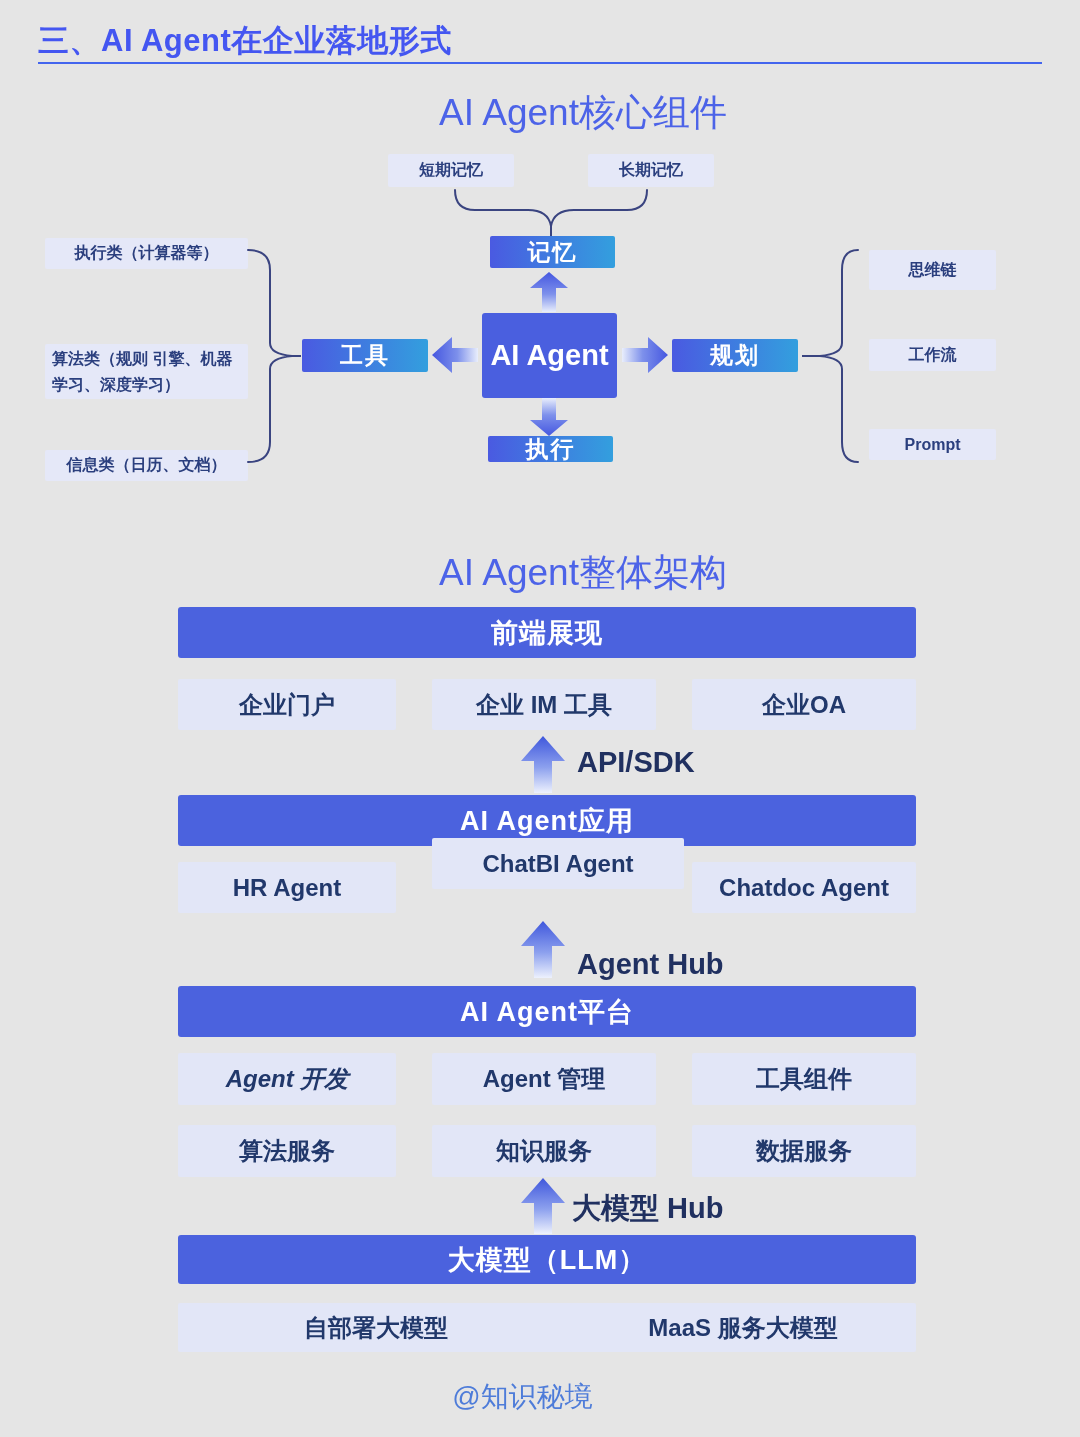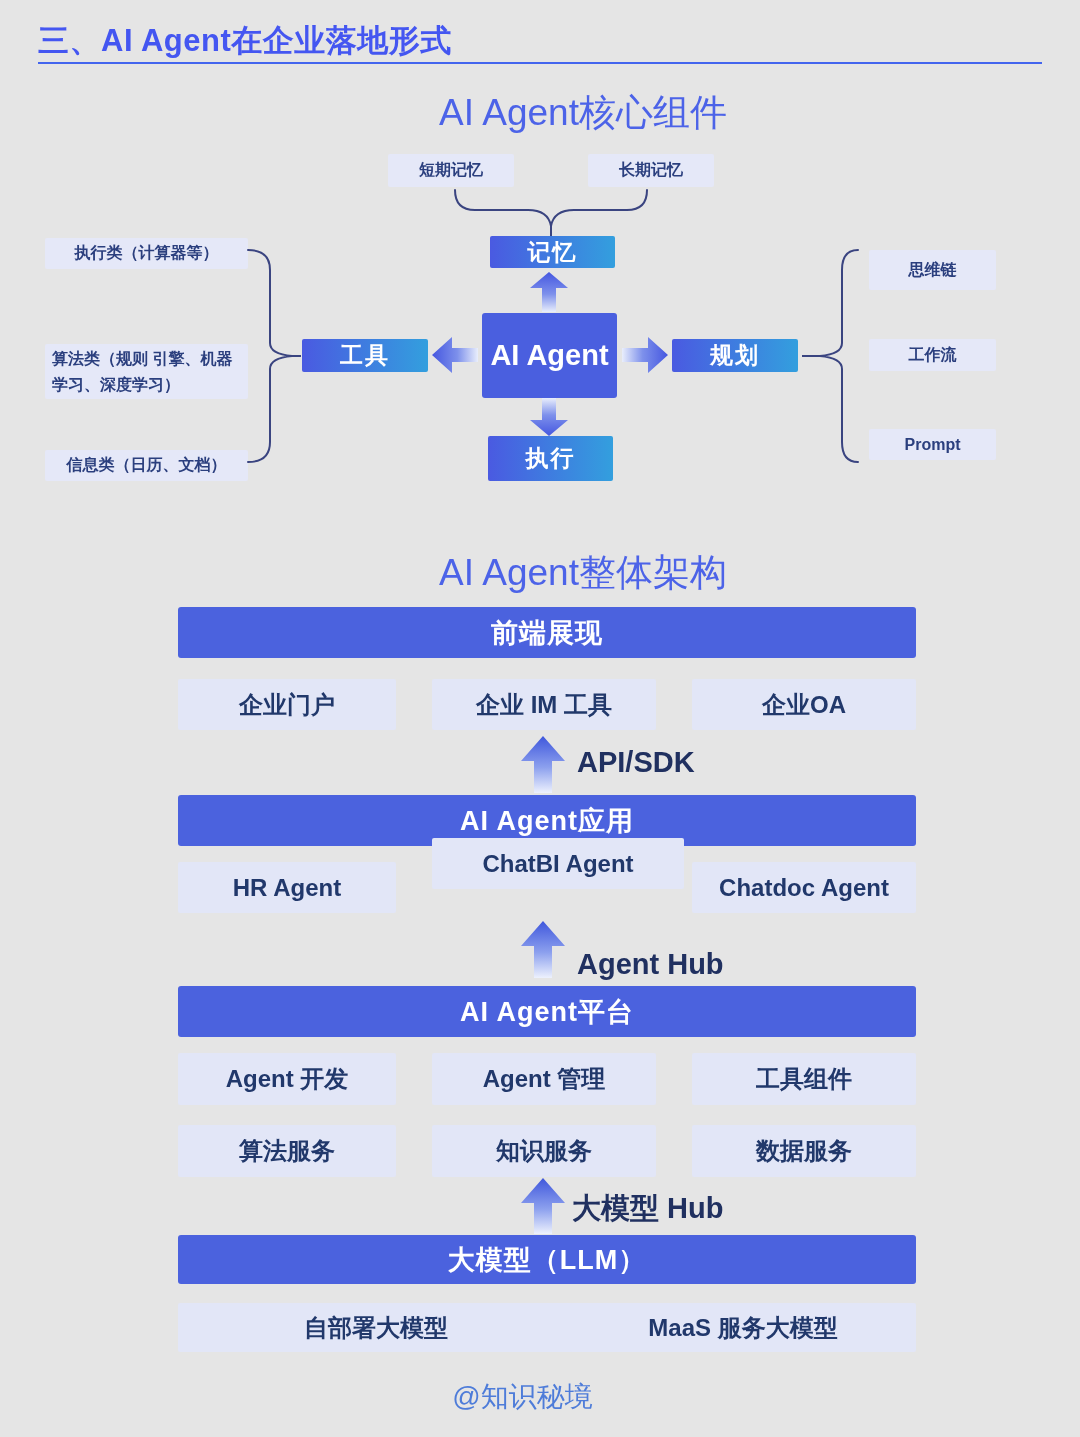--- a/index.html
+++ b/index.html
@@ -89,21 +89,21 @@
     <defs>
         <linearGradient id="gD" x1="0" y1="1" x2="0" y2="0">
       <stop offset="0" stop-color="#4557E0"></stop>
           <stop offset="0.55" stop-color="#7D90EB"></stop>
           <stop offset="1" stop-color="#E9EEFC"></stop>
     </linearGradient>
       </defs>
     <polygon points="19,38 38,22 26,22 26,0 12,0 12,22 0,22" fill="url(#gD)"></polygon>
   </svg>
 
-  <div class="abs center gradbox" style="left:488px;top:436px;width:125px;height:45px;">执行</div>
+  <div class="abs center gradbox" style="left:488px;top:436px;width:125px;height:26px;">执行</div>
 
   <div class="abs center smallbox" style="left:45px;top:238px;width:203px;height:31px;">执行类（计算器等）</div>
   <div class="abs center smallbox left-align" style="left:45px;top:344px;width:203px;height:55px;">算法类（规则 引擎、机器学习、深度学习）</div>
   <div class="abs center smallbox" style="left:45px;top:450px;width:203px;height:31px;">信息类（日历、文档）</div>
 
   <svg class="abs" style="left:244px;top:243px;" width="60" height="228" viewBox="0 0 60 228">
     <path d="M4,7 Q26,7 26,27 L26,100 Q26,111 48,113 Q26,115 26,126 L26,199 Q26,219 4,219" fill="none" stroke="#3A4480" stroke-width="2" stroke-linecap="round"></path>
     <path d="M48,113 L57,113" fill="none" stroke="#3A4480" stroke-width="2"></path>
   </svg>
 
@@ -146,21 +146,21 @@
       <stop offset="0" stop-color="#3F57DC"></stop>
           <stop offset="0.55" stop-color="#8CA0EE"></stop>
           <stop offset="1" stop-color="#EDF1FD"></stop>
     </linearGradient>
       </defs>
     <polygon points="22,0 44,25 31,25 31,57 13,57 13,25 0,25" fill="url(#gB2)"></polygon>
   </svg>
   <div class="abs conn-label" style="left:577px;top:932px;margin-top:16px;">Agent Hub</div>
 
   <div class="abs center bar" style="left:178px;top:986px;width:738px;height:51px;">AI Agent平台</div>
-  <div class="abs center itembox" style="left:178px;top:1053px;width:218px;height:52px;">Agent 开发</div>
+  <div class="abs center itembox" style="left:178px;top:1053px;width:218px;height:52px;font-style:italic;">Agent 开发</div>
   <div class="abs center itembox" style="left:432px;top:1053px;width:224px;height:52px;">Agent 管理</div>
   <div class="abs center itembox" style="left:692px;top:1053px;width:224px;height:52px;">工具组件</div>
   <div class="abs center itembox" style="left:178px;top:1125px;width:218px;height:52px;">算法服务</div>
   <div class="abs center itembox" style="left:432px;top:1125px;width:224px;height:52px;">知识服务</div>
   <div class="abs center itembox" style="left:692px;top:1125px;width:224px;height:52px;">数据服务</div>
 
   <svg class="abs" style="left:521px;top:1178px;" width="44" height="56" viewBox="0 0 44 56">
     <defs>
         <linearGradient id="gB3" x1="0" y1="0" x2="0" y2="1">
       <stop offset="0" stop-color="#3F57DC"></stop>

